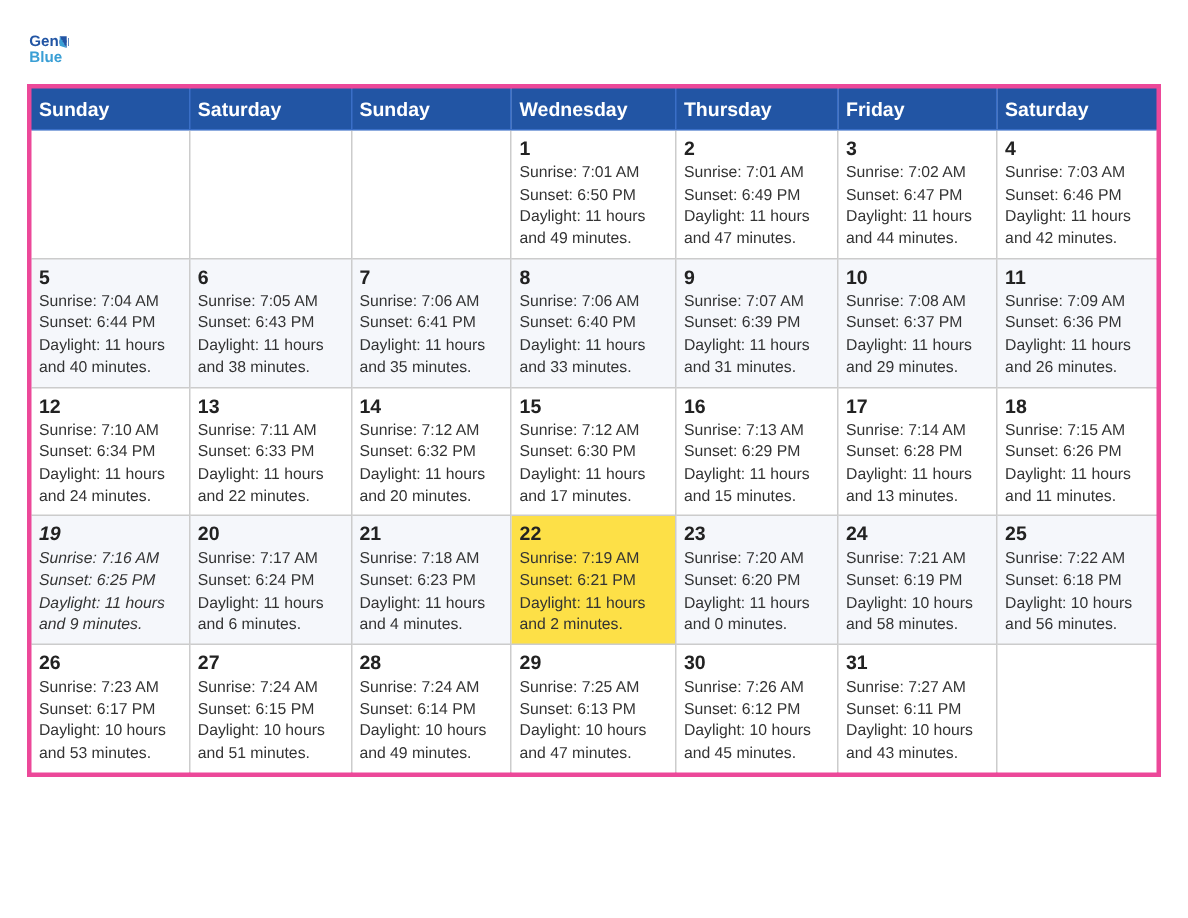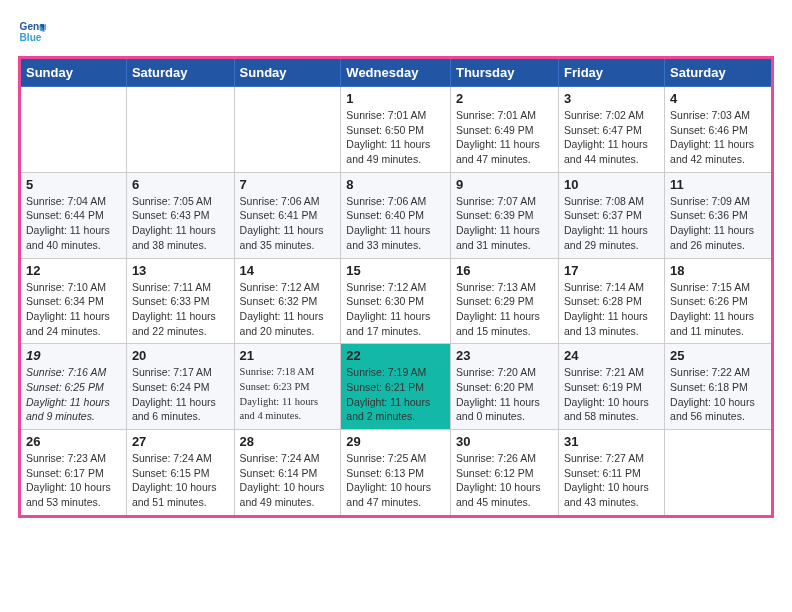--- a/index.html
+++ b/index.html
@@ -270,26 +270,26 @@
           </td>
           <td style="background: rgb(245, 247, 251);">
             <div class="day-num">20</div>
             <div class="day-info" style="white-space: pre-line;">Sunrise: 7:17 AM
 Sunset: 6:24 PM
 Daylight: 11 hours
 and 6 minutes.</div>
           </td>
           <td style="background: rgb(245, 247, 251);">
             <div class="day-num">21</div>
-            <div class="day-info" style="white-space: pre-line; font-family: Liberation Serif, serif;">Sunrise: 7:18 AM
+            <div class="day-info" style="white-space: pre-line;">Sunrise: 7:18 AM
 Sunset: 6:23 PM
 Daylight: 11 hours
 and 4 minutes.</div>
           </td>
-          <td style="background: #14b8a6;">
+          <td style="background: #fde047;">
             <div class="day-num">22</div>
             <div class="day-info" style="white-space: pre-line;">Sunrise: 7:19 AM
 Sunset: 6:21 PM
 Daylight: 11 hours
 and 2 minutes.</div>
           </td>
           <td style="background: rgb(245, 247, 251);">
             <div class="day-num">23</div>
             <div class="day-info" style="white-space: pre-line;">Sunrise: 7:20 AM
 Sunset: 6:20 PM

